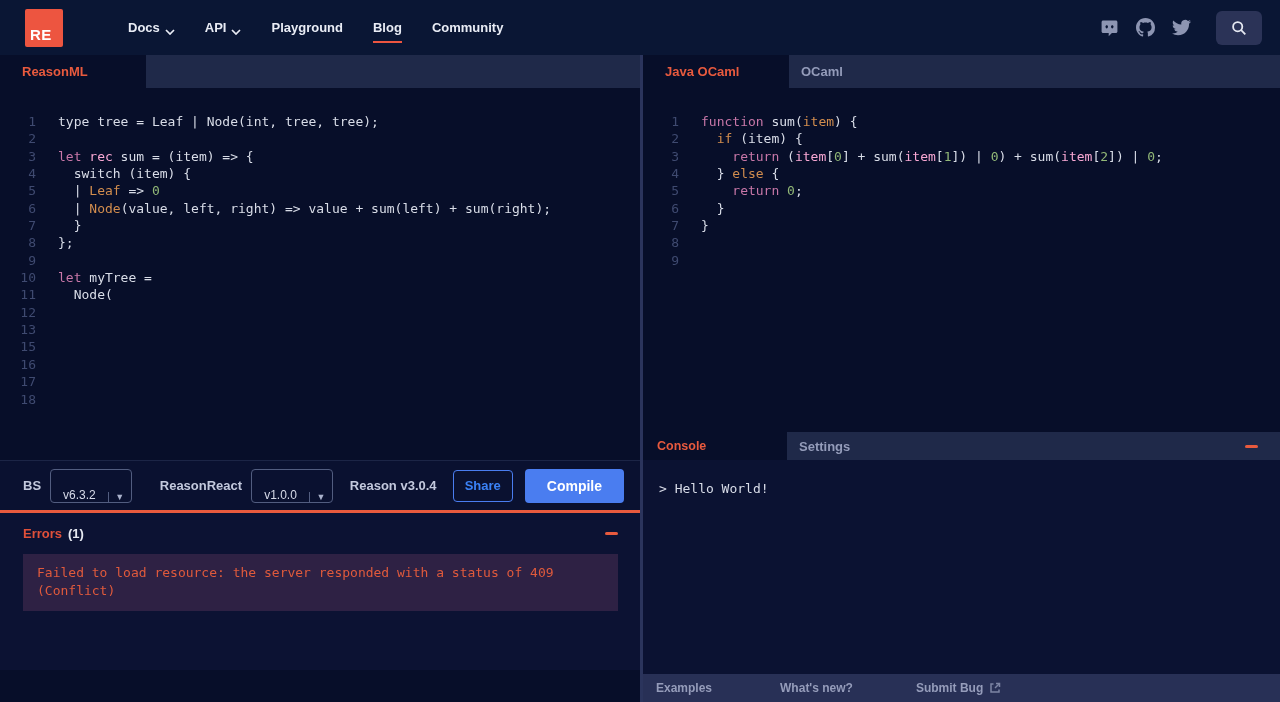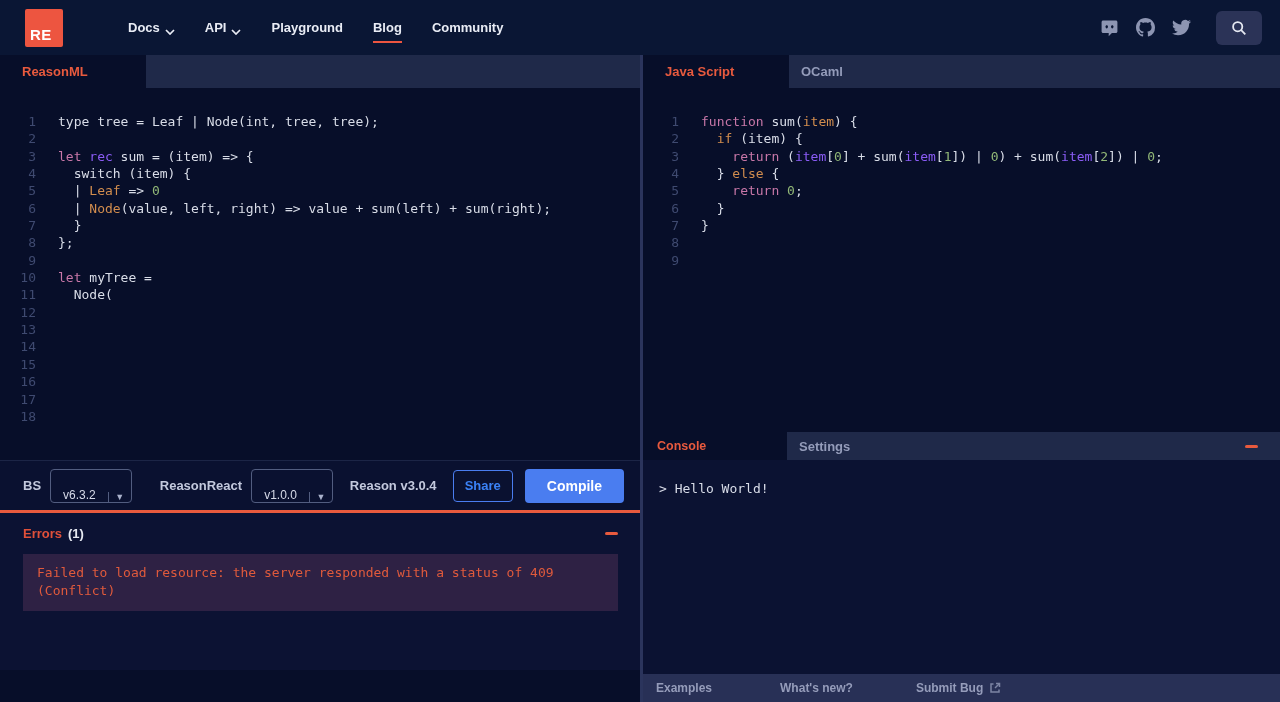--- a/index.html
+++ b/index.html
@@ -34,21 +34,21 @@
 
   
   .editor { flex:none; overflow:hidden; background:#070e29; padding-top:25px; font-family:"DejaVu Sans Mono", monospace; font-size:13px; cursor:text; }
   .editor.reason { height:372px; }
   .editor.js { height:344px; }
   .code-line { display:flex; line-height:17.35px; height:17.35px; white-space:pre; }
   .ln { width:36px; text-align:right; color:#3f4a70; flex:none; user-select:none; }
   .lc { margin-left:22px; }
   .tok-p { color:#d9dde8; }
   .tok-k { color:#c877a8; }
-  .tok-b { color:#8b5cf6; }
+  .tok-b { color:#f9a8d4; }
   .tok-o { color:#d28d4e; }
   .tok-g { color:#92b877; }
 
   
   .controls { height:50px; flex:none; background:#0a1130; border-top:1px solid #1c2546; display:flex; align-items:center; padding:0 16px 0 23px; }
   .ctl-label { color:#c3c9dd; font-size:13px; font-weight:600; }
   .select { display:flex; align-items:flex-end; height:34px; border:1px solid #525d80; border-radius:4px; margin-left:9px; cursor:pointer; }
   .select-value { display:flex; align-items:center; padding:0 12px; color:#d6dae8; font-size:12px; }
   .select-caret { display:flex; align-items:center; justify-content:center; width:23px; border-left:1px solid #525d80; color:#aab2cc; font-size:9px; }
   .gap28 { width:28px; flex:none; }
@@ -136,21 +136,20 @@
         <div class="code-line"><span class="ln">4</span><span class="lc"><span class="tok-p">  switch (item) {</span></span></div>
         <div class="code-line"><span class="ln">5</span><span class="lc"><span class="tok-p">  | </span><span class="tok-o">Leaf</span><span class="tok-p"> =&gt; </span><span class="tok-g">0</span></span></div>
         <div class="code-line"><span class="ln">6</span><span class="lc"><span class="tok-p">  | </span><span class="tok-o">Node</span><span class="tok-p">(value, left, right) =&gt; value + sum(left) + sum(right);</span></span></div>
         <div class="code-line"><span class="ln">7</span><span class="lc"><span class="tok-p">  }</span></span></div>
         <div class="code-line"><span class="ln">8</span><span class="lc"><span class="tok-p">};</span></span></div>
         <div class="code-line"><span class="ln">9</span><span class="lc"></span></div>
         <div class="code-line"><span class="ln">10</span><span class="lc"><span class="tok-k">let</span><span class="tok-p"> myTree =</span></span></div>
         <div class="code-line"><span class="ln">11</span><span class="lc"><span class="tok-p">  Node(</span></span></div>
         <div class="code-line"><span class="ln">12</span><span class="lc"></span></div>
         <div class="code-line"><span class="ln">13</span><span class="lc"></span></div>
-        <div class="code-line"><span class="ln">14</span><span class="lc"></span></div>
         <div class="code-line"><span class="ln">15</span><span class="lc"></span></div>
         <div class="code-line"><span class="ln">16</span><span class="lc"></span></div>
         <div class="code-line"><span class="ln">17</span><span class="lc"></span></div>
         <div class="code-line"><span class="ln">18</span><span class="lc"></span></div>
       </div>
 
     <div class="controls">
       <span class="ctl-label">BS</span>
       <div class="select">
         <span class="select-value">v6.3.2</span>
@@ -177,21 +176,21 @@
           </div>
       </div>
       <div class="error-box">
         <pre>Failed to load resource: the server responded with a status of 409 (Conflict)</pre>
       </div>
     </div>
   </div>
 
   <div class="right-pane">
     <div class="tabbar">
-      <div class="tab active">Java Script</div>
+      <div class="tab active">Java OCaml</div>
       <div class="tab">OCaml</div>
     </div>
 
     <div class="editor js" id="js-editor">
         <div class="code-line"><span class="ln">1</span><span class="lc"><span class="tok-k">function</span><span class="tok-p"> sum(</span><span class="tok-o">item</span><span class="tok-p">) {</span></span></div>
         <div class="code-line"><span class="ln">2</span><span class="lc"><span class="tok-p">  </span><span class="tok-o">if</span><span class="tok-p"> (item) {</span></span></div>
         <div class="code-line"><span class="ln">3</span><span class="lc"><span class="tok-p">    </span><span class="tok-k">return</span><span class="tok-p"> (</span><span class="tok-b">item</span><span class="tok-p">[</span><span class="tok-g">0</span><span class="tok-p">] + sum(</span><span class="tok-b">item</span><span class="tok-p">[</span><span class="tok-g">1</span><span class="tok-p">]) | </span><span class="tok-g">0</span><span class="tok-p">) + sum(</span><span class="tok-b">item</span><span class="tok-p">[</span><span class="tok-g">2</span><span class="tok-p">]) | </span><span class="tok-g">0</span><span class="tok-p">;</span></span></div>
         <div class="code-line"><span class="ln">4</span><span class="lc"><span class="tok-p">  } </span><span class="tok-o">else</span><span class="tok-p"> {</span></span></div>
         <div class="code-line"><span class="ln">5</span><span class="lc"><span class="tok-p">    </span><span class="tok-k">return</span><span class="tok-p"> </span><span class="tok-g">0</span><span class="tok-p">;</span></span></div>
         <div class="code-line"><span class="ln">6</span><span class="lc"><span class="tok-p">  }</span></span></div>

